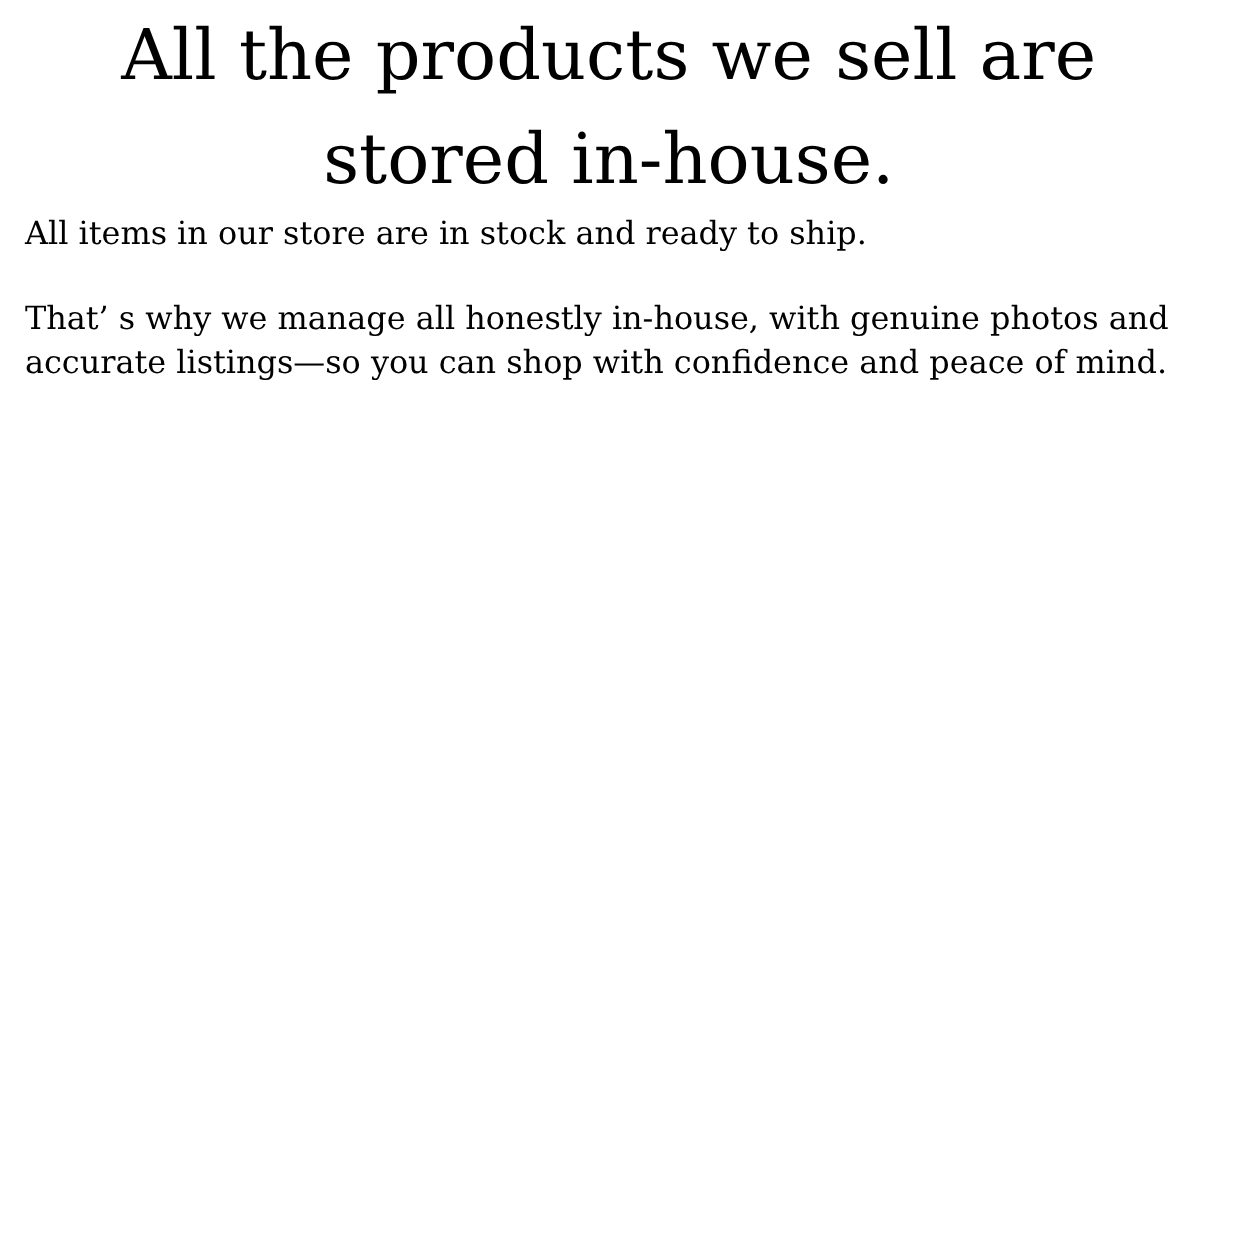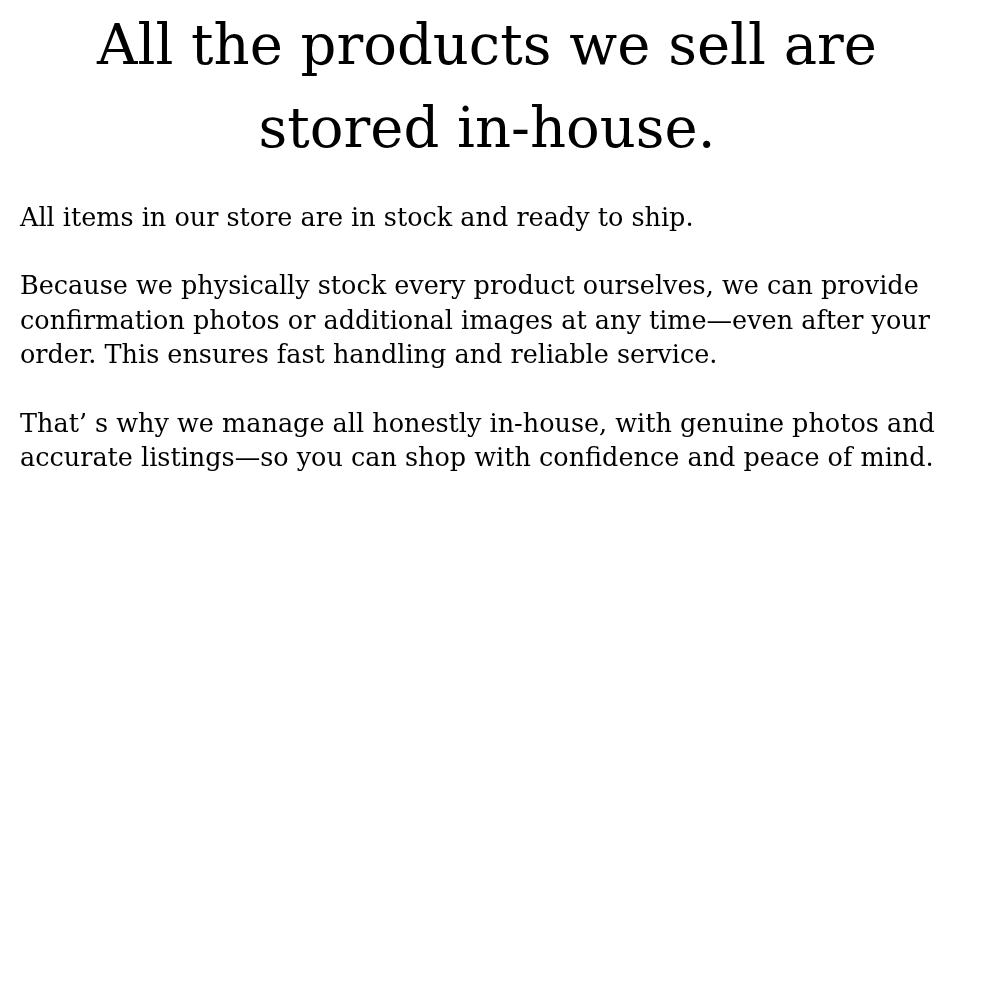--- a/index.html
+++ b/index.html
@@ -24,21 +24,20 @@
     text-align: center;
     font-family: "DejaVu Serif", "Liberation Serif", serif;
     font-size: 56px;
     line-height: 1.48;
     font-weight: normal;
     margin: 0;
     padding: 4px 30px 0 30px;
     letter-spacing: 0px;
   }
   .body-block {
-    margin-top: 30px;
   }
   p.para {
     font-family: "DejaVu Serif", "Liberation Serif", serif;
     font-size: 25.5px;
     line-height: 1.355;
     margin: 0 0 34px 0;
     text-align: left;
     word-spacing: 0px;
   }
   p.para:last-child {
@@ -47,17 +46,16 @@
 </style>
 </head>
 <body>
 
 <div class="page">
 
   <h1 class="headline">All the products we sell are stored in-house.</h1>
 
   <div class="body-block">
     <p class="para">All items in our store are in stock and ready to ship.</p>
-    <p class="para">Because we physically stock every product ourselves, we can provide confirmation photos or additional images at any time—even after your order. This ensures fast handling and reliable service.</p>
     <p class="para">That’ s why we manage all honestly in-house, with genuine photos and accurate listings—so you can shop with confidence and peace of mind.</p>
   </div>
 
 </div>
 
 </body></html>

